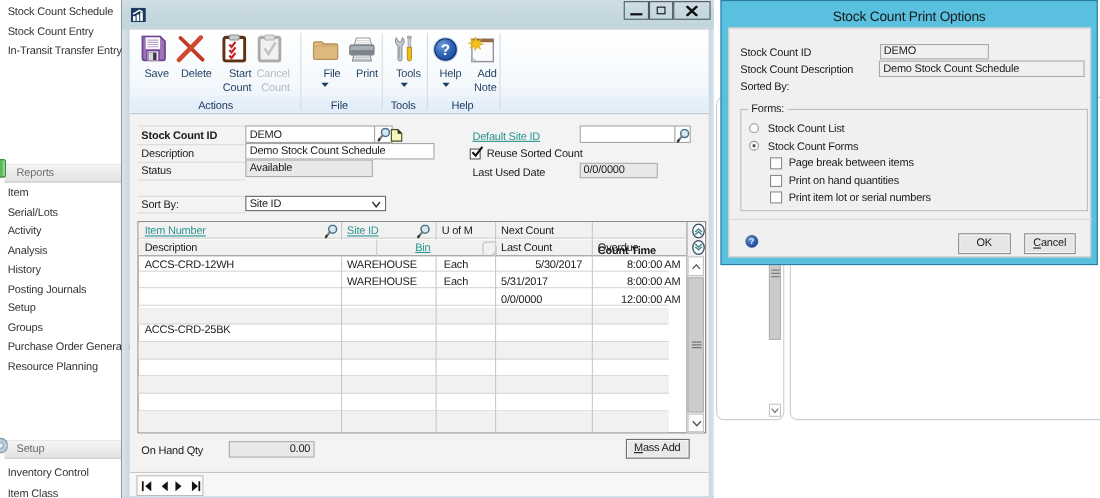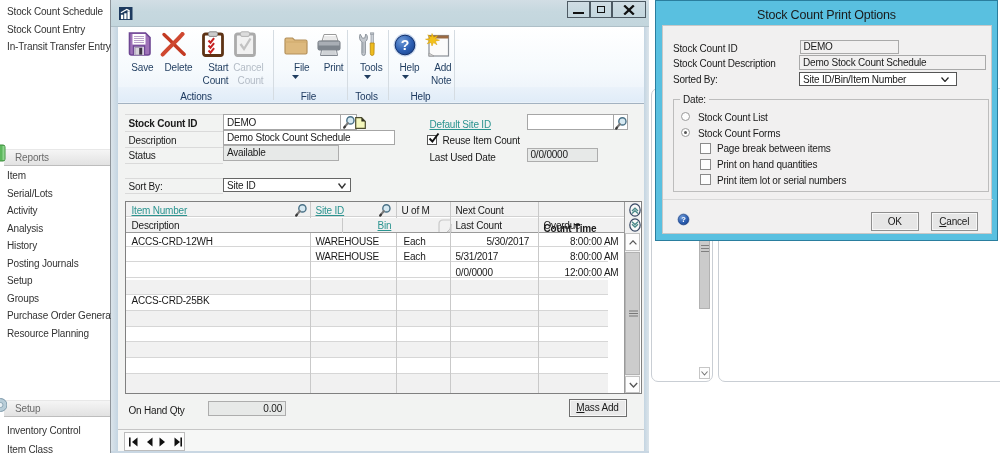--- a/index.html
+++ b/index.html
@@ -257,21 +257,21 @@
     <div class="fld" style="left:495px; top:10.5px; width:15.5px; height:16px;"></div>
     <svg class="abs" style="left:497.5px; top:13px;" width="13" height="13" viewBox="0 0 13 13">
       <circle cx="7.4" cy="4.4" r="3.6" fill="#d6e9f2" stroke="#4a7186" stroke-width="1.4"></circle>
       <path d="M4.9 7 L1.6 11" stroke="#7a7a7a" stroke-width="2" stroke-linecap="round"></path>
       <path d="M1.9 10.6 L1.2 11.6" stroke="#3a3a3a" stroke-width="2.2" stroke-linecap="round"></path>
     </svg>
     <div class="abs" style="left:309px; top:31px; width:10.5px; height:10.5px; background:#fff; border:1px solid #555;"></div>
     <svg class="abs" style="left:310px; top:28.5px;" width="12" height="12" viewBox="0 0 12 12">
           <path d="M1.5 6.5 L4.4 9.5 L10.5 1.5" stroke="#111" stroke-width="1.9" fill="none"></path>
         </svg>
-    <div class="lbl" style="left:325px; top:31.5px;">Reuse Item Count</div>
+    <div class="lbl" style="left:325px; top:31.5px;">Reuse Sorted Count</div>
     <div class="lbl" style="left:312px; top:48px;">Last Used Date</div>
     <div class="fld gray" style="left:409px; top:44.5px; width:71.5px; height:14px; line-height:12.5px;">0/0/0000</div>
 
     <div id="grid">
 
       <div class="hdrrow" style="top:0; height:15.5px; border-bottom:1px solid #d2d2d2;"></div>
       <div class="hdrrow" style="top:16.5px; height:14.5px; border-bottom:1px solid #9a9a9a;"></div>
       <div class="cell link" style="left:6px; top:3.5px;">Item Number</div>
       <svg class="abs" style="left:169.5px; top:2.5px;" width="13" height="13" viewBox="0 0 13 13">
         <circle cx="7.4" cy="4.4" r="3.6" fill="#d6e9f2" stroke="#4a7186" stroke-width="1.4"></circle>
@@ -372,28 +372,23 @@
 </div>
 
 <div id="dlg" class="abs">
   <div style="position:absolute; left:0; top:6.5px; width:100%; text-align:center; font-size:12.5px; letter-spacing:-0.2px; color:#1a1a1a;">Stock Count Print Options</div>
   <div id="dlgbody"></div>
   <div class="lbl" style="left:17px; top:41.5px;">Stock Count ID</div>
   <div class="fld" style="left:143.5px; top:39px; width:99.5px; height:14px; line-height:12.5px; background:#f1f0f0; border-color:#a9a9a9;">DEMO</div>
   <div class="lbl" style="left:17px; top:57px;">Stock Count Description</div>
   <div class="fld" style="left:143px; top:53.5px; width:187px; height:15px; line-height:13.5px; background:#f1f0f0; border-color:#a9a9a9;">Demo Stock Count Schedule</div>
   <div class="lbl" style="left:17px; top:73px;">Sorted By:</div>
-  <div class="fld" style="left:143px; top:70.5px; width:158px; height:14.5px; line-height:13px; border-color:#555;">Site ID/Bin/Item Number
-    <svg class="abs" style="right:7px; top:4.5px;" width="8" height="5" viewBox="0 0 8 5">
-          <path d="M0.5 0.5 L4 4.5 L7.5 0.5" stroke="#222" stroke-width="1.2" fill="none"></path>
-        </svg>
-  </div>
 
   <div class="abs" style="left:17px; top:98px; width:316px; height:92.5px; border:1px solid #bdbdbd;"></div>
-  <div class="lbl" style="left:24px; top:92.5px; background:#f1f0f0; padding:0 3px;">Date:</div>
+  <div class="lbl" style="left:24px; top:92.5px; background:#f1f0f0; padding:0 3px;">Forms:</div>
   <div class="abs" style="left:24.5px; top:110.5px; width:9.5px; height:9.5px; border:1px solid #9a9a9a; border-radius:50%; background:#fdfdfd;"></div>
   <div class="lbl" style="left:42px; top:110.5px;">Stock Count List</div>
   <div class="abs" style="left:24.5px; top:126.5px; width:9.5px; height:9.5px; border:1px solid #9a9a9a; border-radius:50%; background:#fdfdfd;"></div>
   <div class="abs" style="left:27.5px; top:129.5px; width:3.5px; height:3.5px; border-radius:50%; background:#555;"></div>
   <div class="lbl" style="left:42px; top:126.5px;">Stock Count Forms</div>
   <div class="abs" style="left:43.5px; top:141.5px; width:11px; height:11px; border:1px solid #8a8a8a; background:#fdfdfd;"></div>
   <div class="lbl" style="left:61px; top:142px;">Page break between items</div>
   <div class="abs" style="left:43.5px; top:157.5px; width:11px; height:11px; border:1px solid #8a8a8a; background:#fdfdfd;"></div>
   <div class="lbl" style="left:61px; top:158px;">Print on hand quantities</div>
   <div class="abs" style="left:43.5px; top:173px; width:11px; height:11px; border:1px solid #8a8a8a; background:#fdfdfd;"></div>

